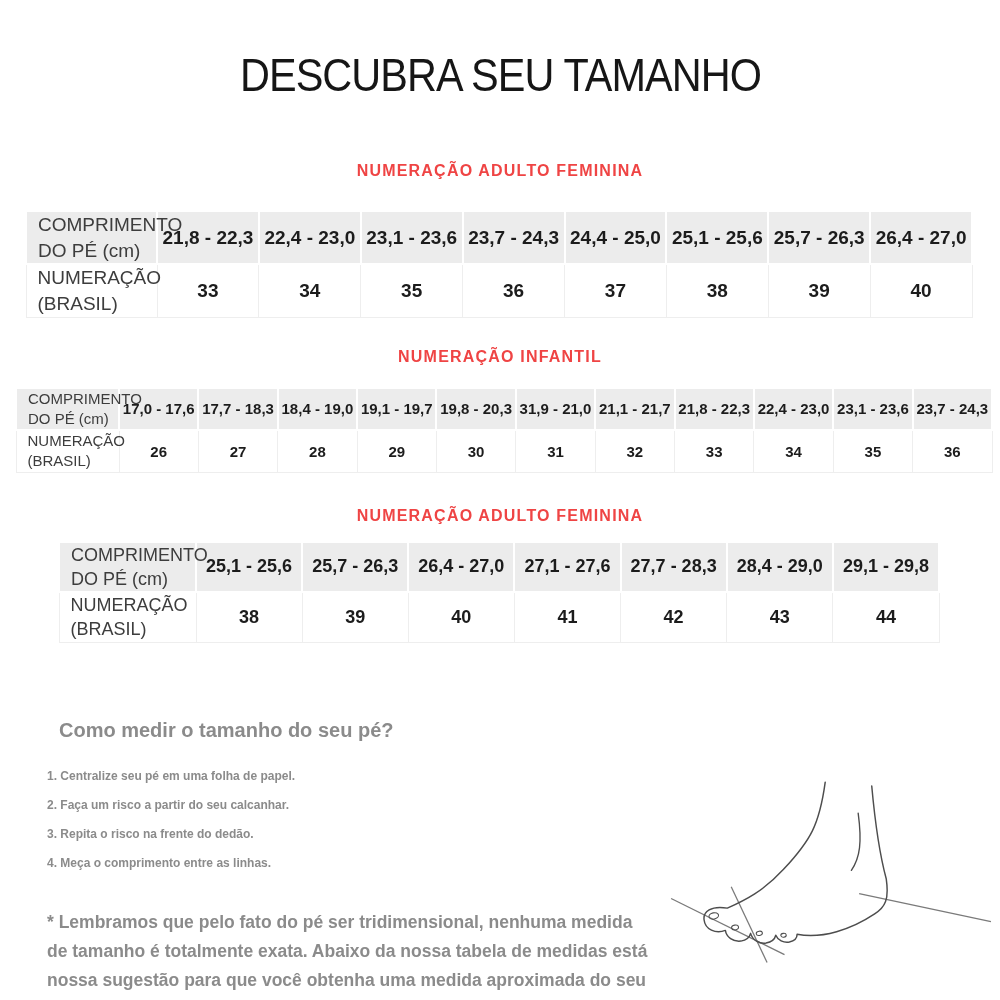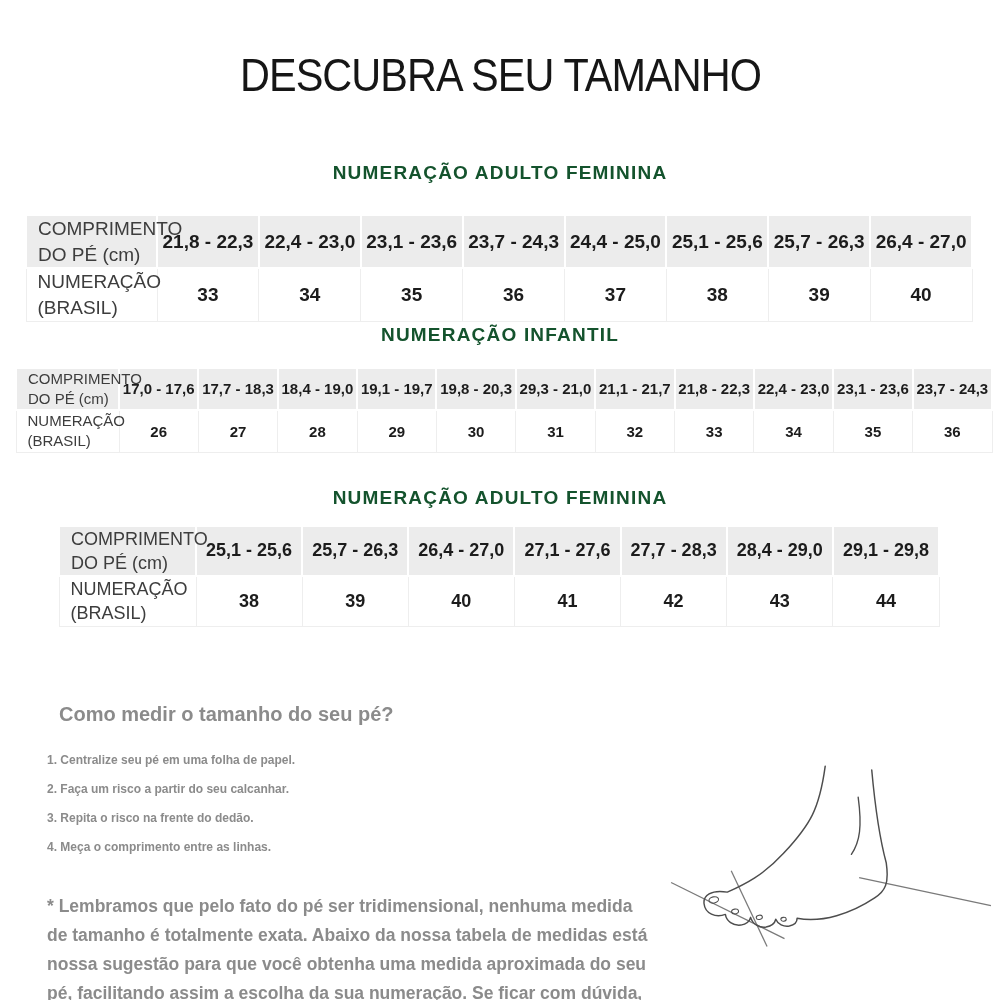--- a/index.html
+++ b/index.html
@@ -9,25 +9,25 @@
   }
   h1.page-title {
     margin:48px 0 0; text-align:center;
     font-size:46px; font-weight:400; color:#161616;
   }
   h1.page-title span{
     display:inline-block; transform:scaleX(.9); transform-origin:center;
     letter-spacing:-1px;
   }
   h2.section-title {
-    text-align:center; font-size:19px; font-weight:700;
-    letter-spacing:1.2px; color:#14532d;
+    text-align:center; font-size:16px; font-weight:700;
+    letter-spacing:1.2px; color:#ef4444;
   }
   .s0 h2.section-title { margin:60px 0 30px; }
-  .s1 h2.section-title { margin:2px 0 21px; }
+  .s1 h2.section-title { margin:30px 0 21px; }
   .s2 h2.section-title { margin:34px 0 16px; }
 
   table.size-table { border-collapse:collapse; table-layout:fixed; }
   table.size-table td { text-align:center; font-weight:700; padding:0; }
   .head-row td { background:#ececec; border:2px solid #fff; }
   .body-row td { background:#fff; border:1px solid #eee; border-top:2px solid #fff; }
   td.label-cell {
     text-align:left !important; font-weight:400 !important;
     color:#3d3d3d; white-space:pre-line; line-height:1.35;
     padding-left:11px !important; box-sizing:border-box;
@@ -107,21 +107,21 @@
     <table class="size-table">
       <tbody>
             <tr class="head-row">
         <td class="label-cell">COMPRIMENTO
 DO PÉ (cm)</td>
       <td>17,0 - 17,6</td>
               <td>17,7 - 18,3</td>
               <td>18,4 - 19,0</td>
               <td>19,1 - 19,7</td>
               <td>19,8 - 20,3</td>
-              <td>29,3 - 21,0</td>
+              <td>31,9 - 21,0</td>
               <td>21,1 - 21,7</td>
               <td>21,8 - 22,3</td>
               <td>22,4 - 23,0</td>
               <td>23,1 - 23,6</td>
               <td>23,7 - 24,3</td>
             </tr>
       <tr class="body-row">
         <td class="label-cell">NUMERAÇÃO
 (BRASIL)</td>
       <td>26</td>

